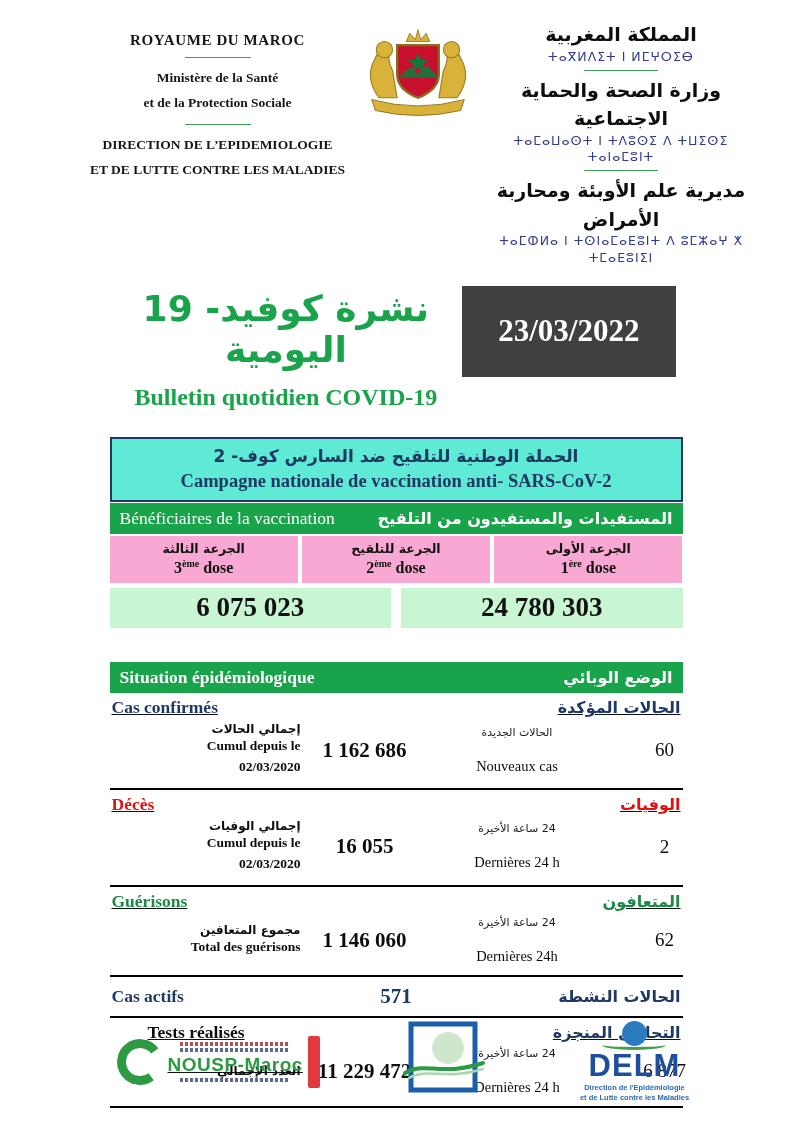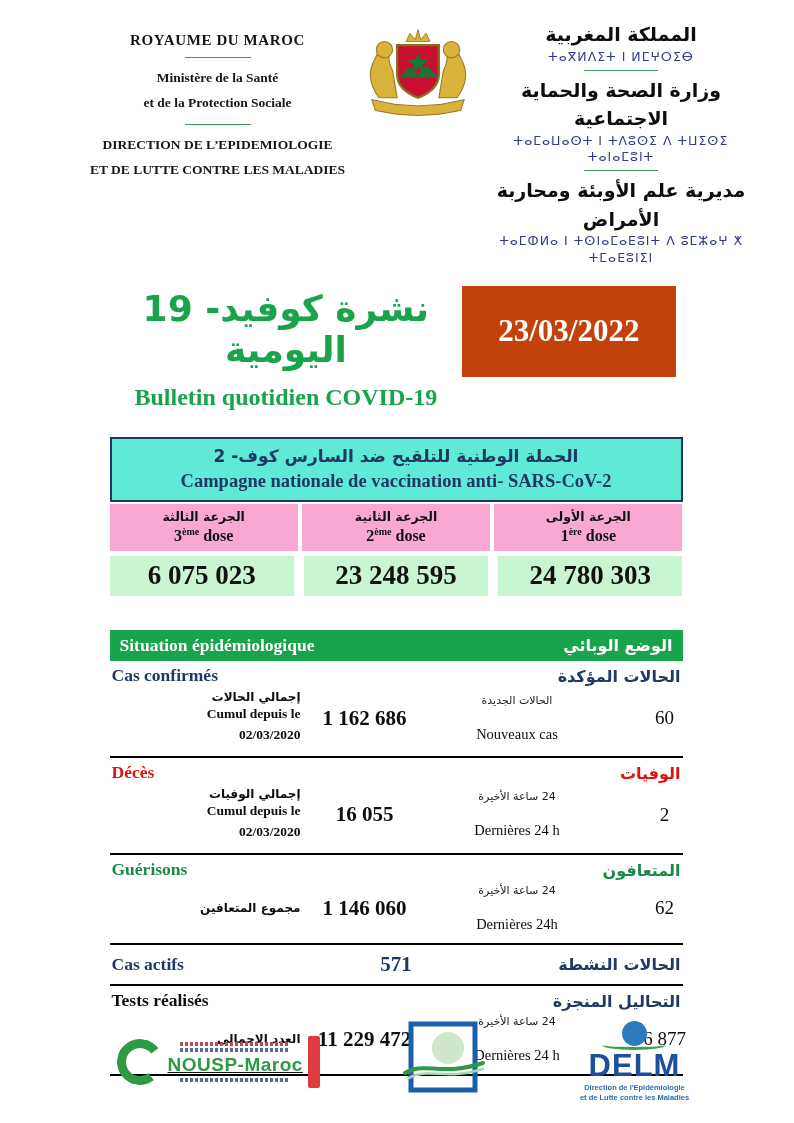--- a/index.html
+++ b/index.html
@@ -27,21 +27,21 @@
   .hr-ar { font-size: 19px; font-weight: bold; color: #0d0d0d; line-height: 1.5; }
   .hr-tif { font-size: 12.5px; color: #333B8F; letter-spacing: 1px; line-height: 1.3; }
   .sep-green.small { width: 74px; margin: 5px auto; }
 
   
   .title-row { display: flex; align-items: stretch; margin: 20px 97px 0 88px; }
   .title-block { width: 382px; text-align: center; color: #19A34A; padding-top: 2px; }
   .title-ar { font-size: 36px; font-weight: bold; }
   .title-fr { font-size: 24px; font-weight: bold; margin-top: 14px; }
   .date-box {
-    margin-left: auto; width: 231px; height: 91px; background: #c2410c;
+    margin-left: auto; width: 231px; height: 91px; background: #404040;
     color: #fff; display: flex; align-items: center; justify-content: center;
     font-size: 31px; font-weight: bold;
   }
 
   
   .content { margin: 26px 90px 0 88px; }
   .campaign-box {
     border: 2px solid #1F3864; background: #5eead4; text-align: center;
     color: #1F3864; padding: 7px 4px 8px;
   }
@@ -57,27 +57,27 @@
   .dose-header { display: flex; gap: 4px; margin-top: 2px; }
   .dose-col { flex: 1; background: #f9a8d4; text-align: center; padding: 5px 0 6px; }
   .dose-ar { font-size: 12.5px; font-weight: bold; }
   .dose-fr { font-size: 16px; font-weight: bold; margin-top: 2px; }
   .dose-fr sup { font-size: 10px; }
   .dose-values { display: flex; gap: 10px; margin-top: 5px; border-radius: 8px; }
   .dose-val { flex: 1; background: #C9F6D2; text-align: center; font-size: 27px; font-weight: bold; padding: 4px 0 5px; }
 
   
   .situation { margin: 34px 90px 0 88px; }
-  .stat-head { display: flex; justify-content: space-between; align-items: flex-end; padding: 4px 2px 2px; }
+  .stat-head { display: flex; justify-content: space-between; align-items: center; padding: 4px 2px 2px; text-decoration: underline; }
   .stat-head .fr { font-size: 17.5px; font-weight: bold; }
   .stat-head .arl { font-size: 16px; font-weight: bold; }
   .navy { color: #1F3864; }
   .red { color: #E31010; }
   .grn { color: #1B8A45; }
-  .blk { color: #0d0d0d; }
+  .blk { color: #0d0d0d; margin-left: 36px; }
   .stat-grid {
     display: grid; grid-template-columns: 195px 120px 185px 110px;
     align-items: center; padding: 2px 0 10px;
   }
   .cell-left { text-align: right; padding-right: 4px; }
   .cl-ar { font-size: 12px; font-weight: bold; color: #0d0d0d; }
   .cl-fr { font-size: 13.5px; font-weight: bold; color: #0d0d0d; line-height: 1.55; }
   .cell-total { text-align: center; font-size: 21px; font-weight: bold; color: #0d0d0d; }
   .cell-right { text-align: center; }
   .cr-ar { font-size: 11px; color: #1a1a1a; }
@@ -163,39 +163,42 @@
     </div>
     <div class="date-box">23/03/2022</div>
   </div>
 
   <div class="content">
     <div class="campaign-box">
       <div class="campaign-ar ar">الحملة الوطنية للتلقيح ضد السارس كوف- 2</div>
       <div class="campaign-fr">Campagne nationale de vaccination anti- SARS-CoV-2</div>
     </div>
 
+    <div class="green-bar">
+      <span class="gb-fr">Bénéficiaires de la vaccination</span>
+      <span class="gb-ar ar">المستفيدات والمستفيدون من التلقيح</span>
+    </div>
 
     <div class="dose-header">
       <div class="dose-col">
         <div class="dose-ar ar">الجرعة الثالثة</div>
         <div class="dose-fr"><span>3</span><sup>ème</sup><span> dose</span></div>
       </div>
       <div class="dose-col">
-        <div class="dose-ar ar">الجرعة الثانية</div>
+        <div class="dose-ar ar">الجرعة للتلقيح</div>
         <div class="dose-fr"><span>2</span><sup>ème</sup><span> dose</span></div>
       </div>
       <div class="dose-col">
         <div class="dose-ar ar">الجرعة الأولى</div>
         <div class="dose-fr"><span>1</span><sup>ère</sup><span> dose</span></div>
       </div>
     </div>
 
     <div class="dose-values">
       <div class="dose-val">6 075 023</div>
-      <div class="dose-val">23 248 595</div>
       <div class="dose-val">24 780 303</div>
     </div>
   </div>
 
   <div class="situation">
     <div class="green-bar">
       <span class="gb-fr bold">Situation épidémiologique</span>
       <span class="gb-ar ar">الوضع الوبائي</span>
     </div>
 
@@ -237,20 +240,21 @@
     </div>
     <hr class="rule">
 
     <div class="stat-head">
       <span class="fr grn">Guérisons</span>
       <span class="arl grn ar">المتعافون</span>
     </div>
     <div class="stat-grid">
       <div class="cell-left">
         <div class="cl-ar ar">مجموع المتعافين</div>
+        <div class="cl-fr">Total des guérisons</div>
       </div>
       <div class="cell-total">1 146 060</div>
       <div class="cell-right">
         <div class="cr-ar ar">24 ساعة الأخيرة</div>
         <div class="cr-fr">Dernières 24h</div>
       </div>
       <div class="cell-recent">62</div>
     </div>
     <hr class="rule">
 

